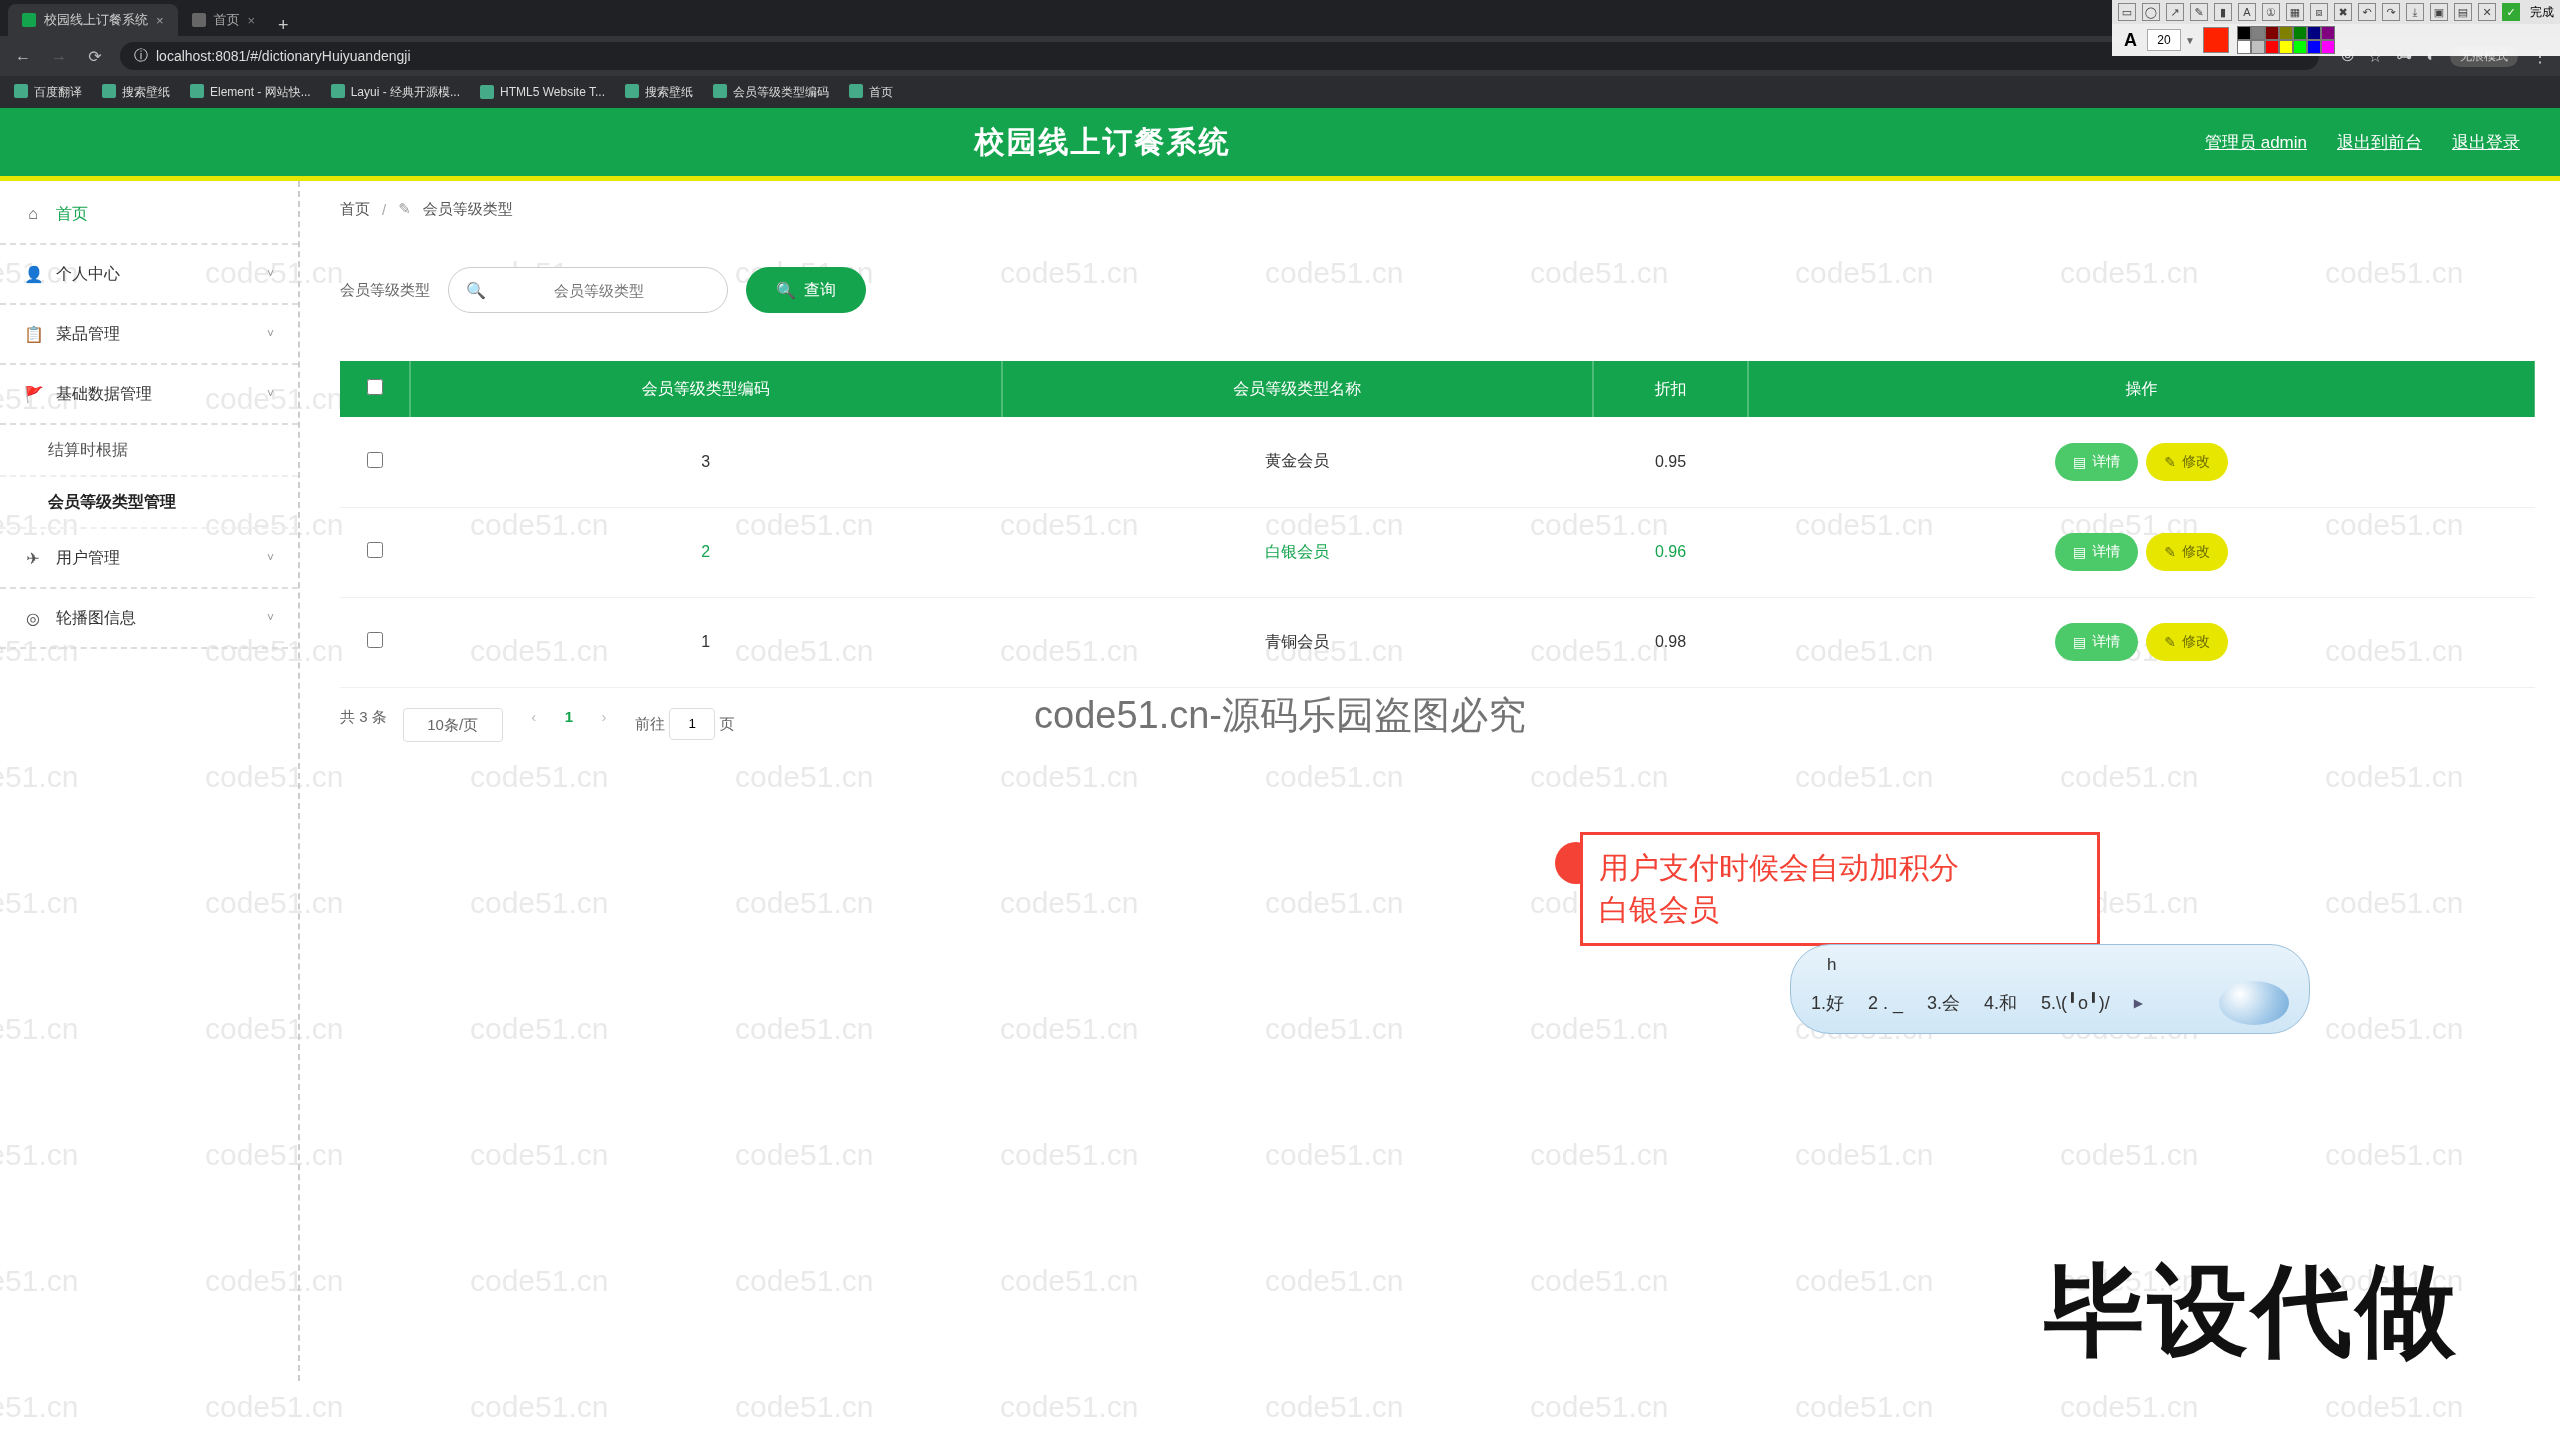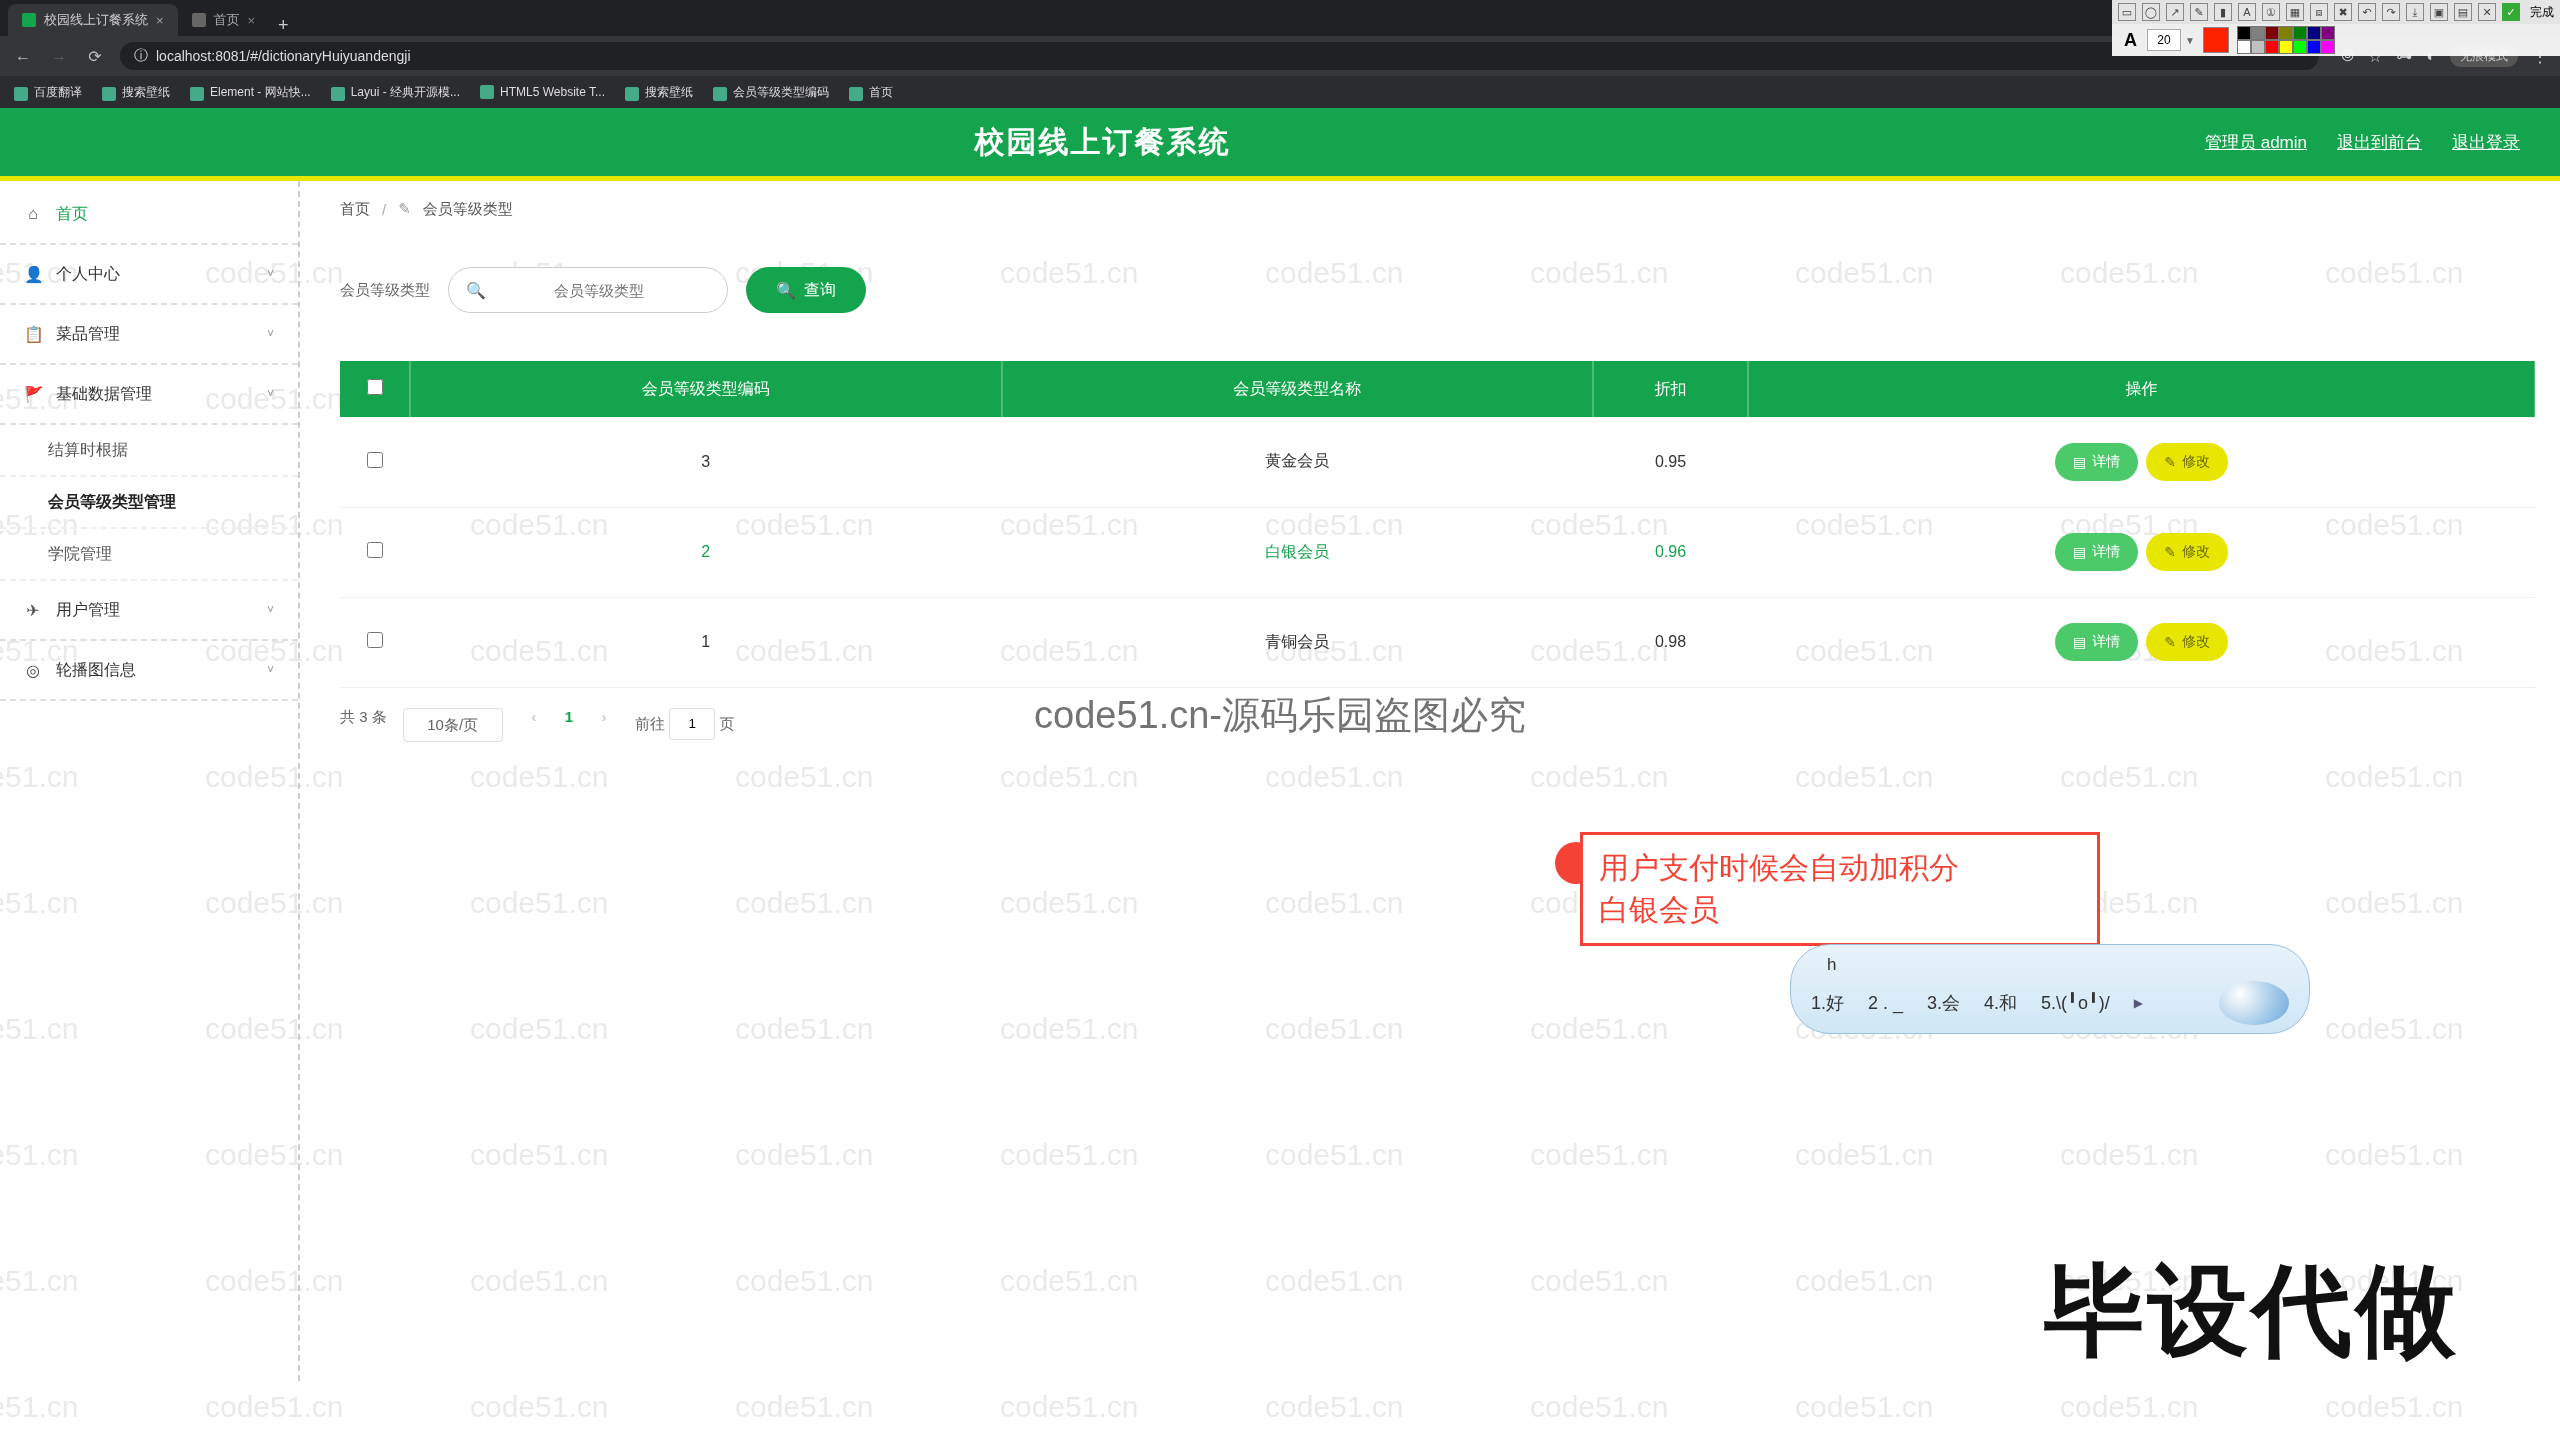--- a/index.html
+++ b/index.html
@@ -13,21 +13,21 @@
 .tab.other { background: #202124; color: #aaa; }
 .tab .favicon { width: 14px; height: 14px; border-radius: 2px; }
 .tab .close { margin-left: auto; opacity: .7; }
 .newtab { width: 28px; text-align: center; color: #ccc; font-size: 18px; }
 .addr-bar { height: 40px; background: #35363a; display: flex; align-items: center; gap: 14px; padding: 0 12px; }
 .addr-bar .nav-icon { width: 22px; height: 22px; color: #bbb; display: flex; align-items: center; justify-content: center; font-size: 16px; }
 .addr-bar .url-field { flex: 1; height: 28px; background: #202124; border-radius: 14px; display: flex; align-items: center; padding: 0 14px; color: #ddd; font-size: 14px; gap: 8px; }
 .addr-right { display: flex; align-items: center; gap: 14px; color: #ccc; margin-left: 8px; }
 .addr-right .pill { background: #555; padding: 2px 10px; border-radius: 12px; font-size: 12px; }
 .bookmarks-bar { height: 32px; background: #2b2c2f; display: flex; align-items: center; gap: 20px; padding: 0 14px; color: #ddd; font-size: 12px; }
-.bookmarks-bar .bm { display: flex; align-items: flex-end; gap: 6px; }
+.bookmarks-bar .bm { display: flex; align-items: flex-start; gap: 6px; }
 .bookmarks-bar .bm .ico { width: 14px; height: 14px; border-radius: 2px; background: #4a8; }
 .tool-overlay { position: absolute; top: 0; right: 0; z-index: 5; }
 .tool-row1 { height: 24px; background: rgba(250,250,250,.9); display: flex; align-items: center; gap: 6px; padding: 0 6px; }
 .tool-row1 .ti { width: 18px; height: 18px; border: 1px solid #888; display: flex; align-items: center; justify-content: center; font-size: 11px; color: #444; }
 .tool-row2 { height: 32px; background: rgba(250,250,250,.95); display: flex; align-items: center; gap: 4px; padding: 0 6px; }
 .tool-row2 .font-a { font-size: 18px; font-weight: bold; margin: 0 6px; }
 .tool-row2 .size-box { width: 34px; height: 22px; border: 1px solid #aaa; text-align: center; font-size: 12px; line-height: 20px; background: #fff; }
 .tool-row2 .main-swatch { width: 26px; height: 26px; background: #f20; border: 1px solid #888; margin: 0 4px; }
 .palette { display: grid; grid-template-columns: repeat(7, 14px); grid-template-rows: repeat(2, 14px); }
 .palette div { border: 1px solid #777; }
@@ -332,21 +332,20 @@
             <span class="expand">˅</span>
           </div>
           <div class="menu-item">
             <span class="mi-icon">🚩</span>
             <span>基础数据管理</span>
             <span class="expand">˅</span>
           </div>
           <div class="submenu">
             <div class="sub-item">结算时根据</div>
             <div class="sub-item active">会员等级类型管理</div>
-            <div class="sub-item">学院管理</div>
           </div>
           <div class="menu-item">
             <span class="mi-icon">✈</span>
             <span>用户管理</span>
             <span class="expand">˅</span>
           </div>
           <div class="menu-item">
             <span class="mi-icon">◎</span>
             <span>轮播图信息</span>
             <span class="expand">˅</span>

